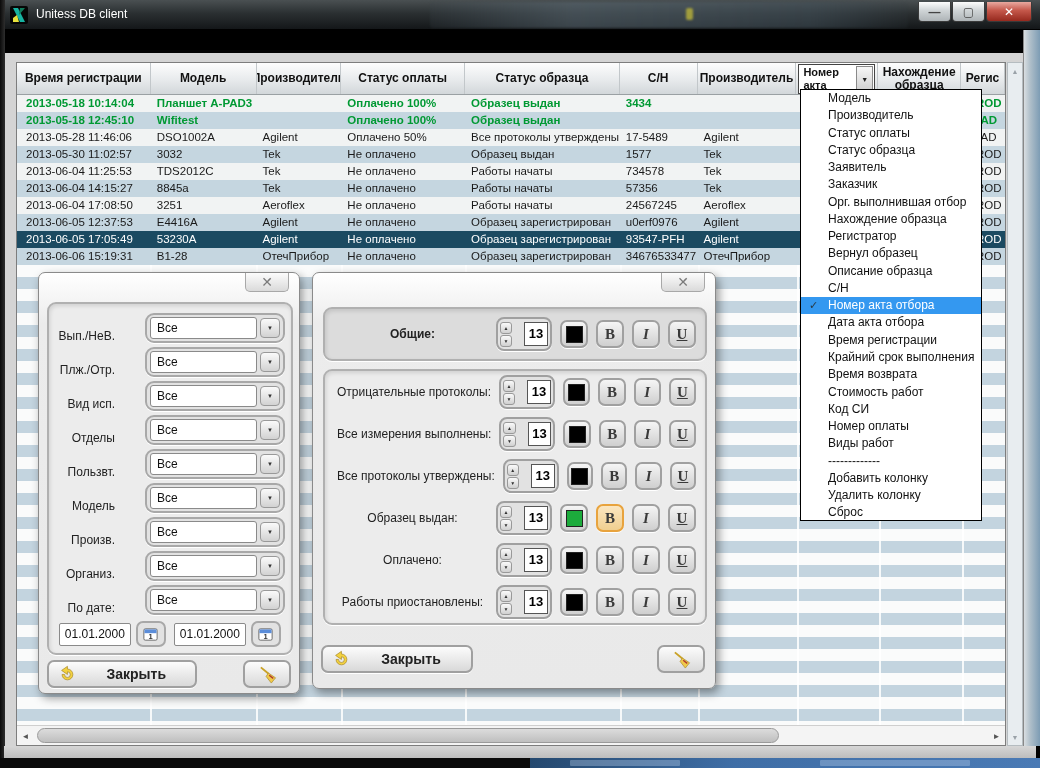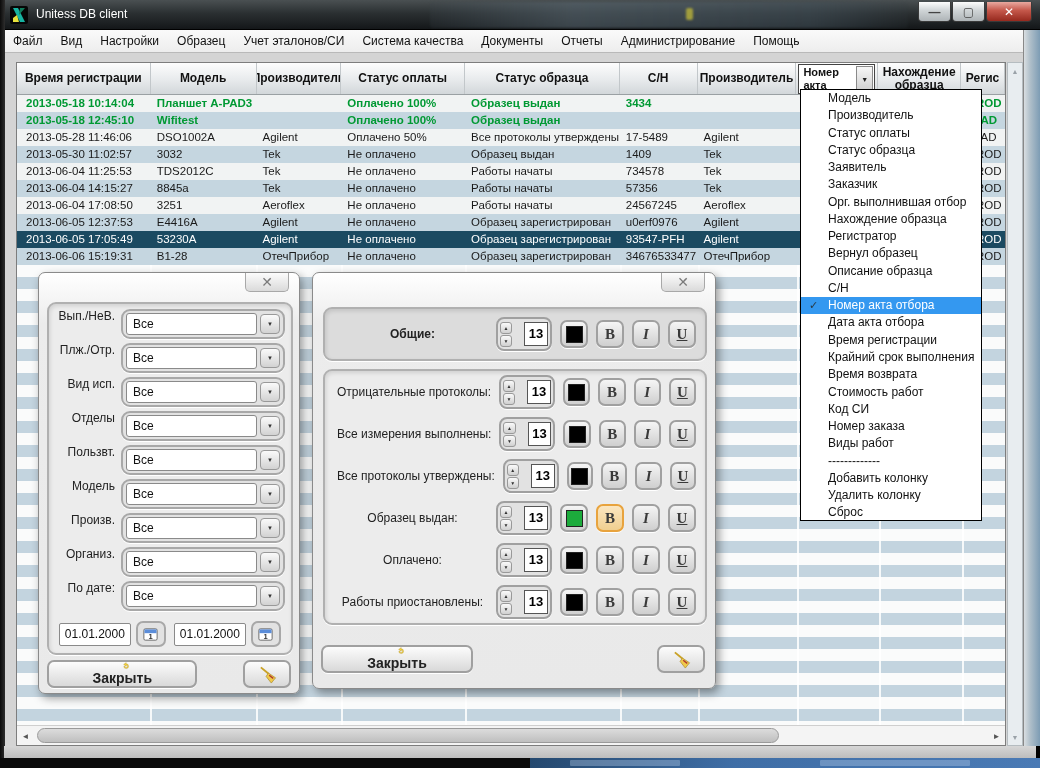--- a/index.html
+++ b/index.html
@@ -88,38 +88,38 @@
   .dlg-title svg { margin-right:8px; }
   .dlg-close { position:absolute; right:10px; top:0; width:44px; height:19px;
     background:linear-gradient(#fcfcfc,#dadada); border:1px solid #a8a8a8; border-top:none; border-radius:0 0 5px 5px;
     display:flex; align-items:center; justify-content:center; color:#7a7a7a; font-weight:bold; font-size:14px; line-height:12px; }
   .groupbox { position:absolute; border:2px solid #b0b0b0; border-radius:9px; background:#ececec;
     box-shadow:inset 1px 2px 4px rgba(0,0,0,.12), 0 1px 0 #fff; }
 
   
   #filter { left:38px; top:272px; width:262px; height:422px; }
   #filter .groupbox { left:8px; top:29px; width:246px; height:353px; padding-top:5px; }
-  .frow { display:flex; align-items:flex-start; height:34px; padding:0 6px; }
+  .frow { display:flex; align-items:flex-end; height:34px; padding:0 6px;gap:24px; }
   .flabel { width:60px; text-align:right; font-size:12px; color:#222; margin-right:6px; white-space:nowrap; }
   .combo { flex:1; height:30px; border:2px solid #a8a8a8; border-radius:9px; background:#e2e2e2;
     display:flex; align-items:center; padding:0 3px; box-shadow:0 1px 0 #fff; }
   .combo-field { flex:1; height:22px; background:#fff; border:1px solid #8a8a8a; border-radius:3px;
     font-size:12px; line-height:20px; padding-left:6px; color:#111; }
   .combo-btn { width:20px; height:20px; margin-left:3px; border:1px solid #999; border-radius:4px;
     background:linear-gradient(#fafafa,#d2d2d2); display:flex; align-items:center; justify-content:center;
     font-size:6px; color:#333; }
   .daterow { display:flex; align-items:center; height:38px; padding:0 10px;justify-content:center; }
   .datefield { width:76px; height:23px; background:#fff; border:1px solid #8a8a8a; border-radius:2px;
     font-size:12px; line-height:21px; text-align:center; color:#111; }
   .calbtn { width:32px; height:26px; margin:0 8px 0 5px; border:2px solid #a8a8a8; border-radius:7px;
     background:#e2e2e2; display:flex; align-items:center; justify-content:center; }
   .dlg-bottom { position:absolute; left:0; width:100%; display:flex; align-items:center; }
   .closebtn { height:28px; border:2px solid #a0a0a0; border-radius:7px;
     background:linear-gradient(#fcfcfc,#d9d9d9); display:flex; align-items:center;
-    font-size:14px; font-weight:bold; color:#222; box-shadow:0 1px 0 #fff;flex-direction:column; }
+    font-size:14px; font-weight:bold; color:#222; box-shadow:0 1px 0 #fff; }
   .closebtn .lbl { flex:1; text-align:center; }
   .toolbtn { height:28px; width:48px; border:2px solid #a0a0a0; border-radius:7px;
     background:linear-gradient(#fcfcfc,#d9d9d9); display:flex; align-items:center; justify-content:center; }
 
   
   #highlight { left:312px; top:272px; width:404px; height:417px; }
   #highlight .panel1 { left:10px; top:34px; width:384px; height:54px; background:#dcdcdc; }
   #highlight .panel2 { left:10px; top:96px; width:384px; height:256px; }
   .hlrow { display:flex; align-items:center; height:42px; padding:0 9px 0 12px; }
   .panel1 .hlrow { height:100%; }
@@ -169,32 +169,20 @@
         </div>
       <div class="capbtn">
           <span>▢</span>
         </div>
       <div class="capbtn close">
           <span>✕</span>
         </div>
     </div>
   </div>
 
-  <div class="menubar">
-    <span class="menu-item">Файл</span>
-    <span class="menu-item">Вид</span>
-    <span class="menu-item">Настройки</span>
-    <span class="menu-item">Образец</span>
-    <span class="menu-item">Учет эталонов/СИ</span>
-    <span class="menu-item">Система качества</span>
-    <span class="menu-item">Документы</span>
-    <span class="menu-item">Отчеты</span>
-    <span class="menu-item">Администрирование</span>
-    <span class="menu-item">Помощь</span>
-  </div>
 
   <div class="client"></div>
 
   <div class="grid">
     <div class="ghead">
       <div class="hcell c0">Время регистрации</div>
       <div class="hcell c1">Модель</div>
       <div class="hcell c2">Производитель</div>
       <div class="hcell c3">Статус оплаты</div>
       <div class="hcell c4">Статус образца</div>
@@ -248,21 +236,21 @@
         <div class="cell c7"></div>
         <div class="cell c8"></div>
         <div class="cell c9">T_AD</div>
       </div>
       <div class="row">
         <div class="cell t c0">2013-05-30 11:02:57</div>
         <div class="cell c1">3032</div>
         <div class="cell c2">Tek</div>
         <div class="cell c3">Не оплачено</div>
         <div class="cell c4">Образец выдан</div>
-        <div class="cell c5">1409</div>
+        <div class="cell c5">1577</div>
         <div class="cell c6">Tek</div>
         <div class="cell c7"></div>
         <div class="cell c8"></div>
         <div class="cell c9">OROD</div>
       </div>
       <div class="row">
         <div class="cell t c0">2013-06-04 11:25:53</div>
         <div class="cell c1">TDS2012C</div>
         <div class="cell c2">Tek</div>
         <div class="cell c3">Не оплачено</div>
@@ -380,21 +368,21 @@
     <div class="dd-item">Вернул образец</div>
     <div class="dd-item">Описание образца</div>
     <div class="dd-item">С/Н</div>
     <div class="dd-item selected"><span class="dd-check">✓</span><span>Номер акта отбора</span></div>
     <div class="dd-item">Дата акта отбора</div>
     <div class="dd-item">Время регистрации</div>
     <div class="dd-item">Крайний срок выполнения</div>
     <div class="dd-item">Время возврата</div>
     <div class="dd-item">Стоимость работ</div>
     <div class="dd-item">Код СИ</div>
-    <div class="dd-item">Номер заказа</div>
+    <div class="dd-item">Номер оплаты</div>
     <div class="dd-item">Виды работ</div>
     <div class="dd-item">-------------</div>
     <div class="dd-item">Добавить колонку</div>
     <div class="dd-item">Удалить колонку</div>
     <div class="dd-item">Сброс</div>
   </div>
 
   <div class="dlg" id="filter">
     <div class="dlg-title">
       <svg width="15" height="15" viewBox="0 0 18 18">

